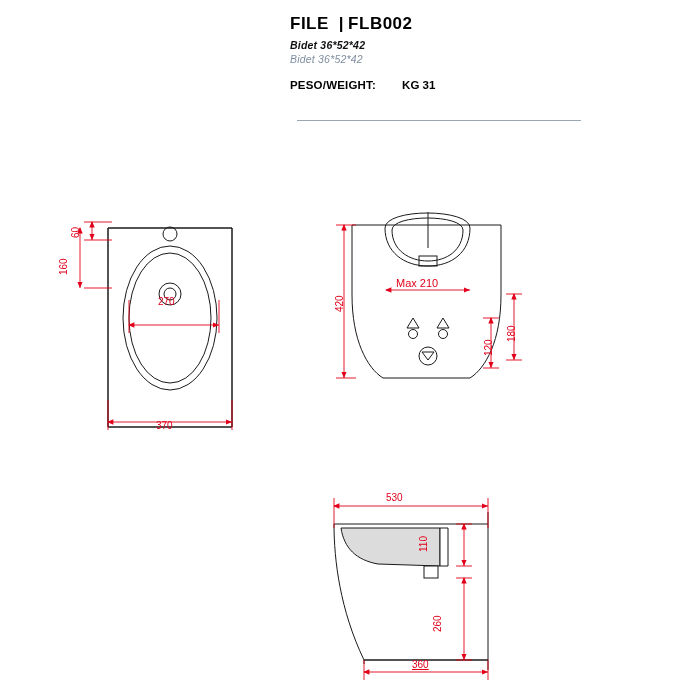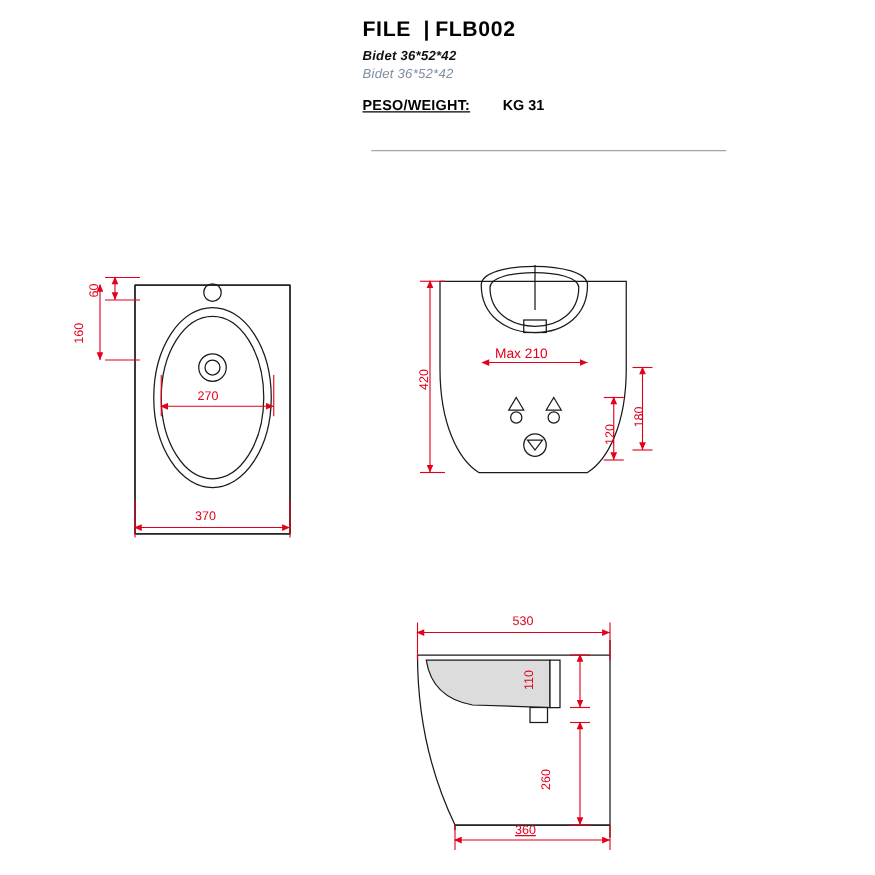--- a/index.html
+++ b/index.html
@@ -50,21 +50,21 @@
     color: #7f8fa0;
     margin-top: 2px;
     letter-spacing: 0.2px;
   }
   .weight-row {
     margin-top: 14px;
     font-size: 11.5px;
     font-weight: bold;
     white-space: nowrap;
   }
-  .weight-row .wlabel { letter-spacing: 0.2px; text-decoration: underline; }
+  .weight-row .wlabel { letter-spacing: 0.2px; }
   .weight-row .wvalue { display: inline-block; margin-left: 26px; }
 
   .header-rule {
     position: absolute;
     left: 297px;
     top: 120px;
     width: 284px;
     height: 0;
     border-top: 1px solid #9aa6b2;
   }
@@ -227,26 +227,26 @@
 
         <line x1="364" y1="672" x2="488" y2="672" marker-start="url(#arrL)" marker-end="url(#arrR)"></line>
         <line x1="364" y1="660" x2="364" y2="680"></line>
         <line x1="488" y1="660" x2="488" y2="680"></line>
       </g>
     </svg>
   </div>
 
   <div class="dim-label vert" style="left:70px; top:238px;">60</div>
   <div class="dim-label vert" style="left:58px; top:275px;">160</div>
-  <div class="dim-label" style="left:158px; top:312px;">270</div>
-  <div class="dim-label" style="left:156px; top:408px;text-align:center;">370</div>
+  <div class="dim-label" style="left:158px; top:296px;">270</div>
+  <div class="dim-label" style="left:156px; top:420px;text-align:center;">370</div>
 
   <div class="dim-label vert" style="left:334px; top:312px;">420</div>
   <div class="dim-label big" style="left:396px; top:277px;">Max 210</div>
   <div class="dim-label vert" style="left:506px; top:342px;">180</div>
   <div class="dim-label vert" style="left:483px; top:356px;">120</div>
 
-  <div class="dim-label" style="left:410px; top:492px;">530</div>
+  <div class="dim-label" style="left:386px; top:492px;">530</div>
   <div class="dim-label vert" style="left:418px; top:552px;">110</div>
   <div class="dim-label vert" style="left:432px; top:632px;">260</div>
   <div class="dim-label" style="left:412px; top:659px;text-decoration:underline;">360</div>
 
 </div>
 
 </body></html>

